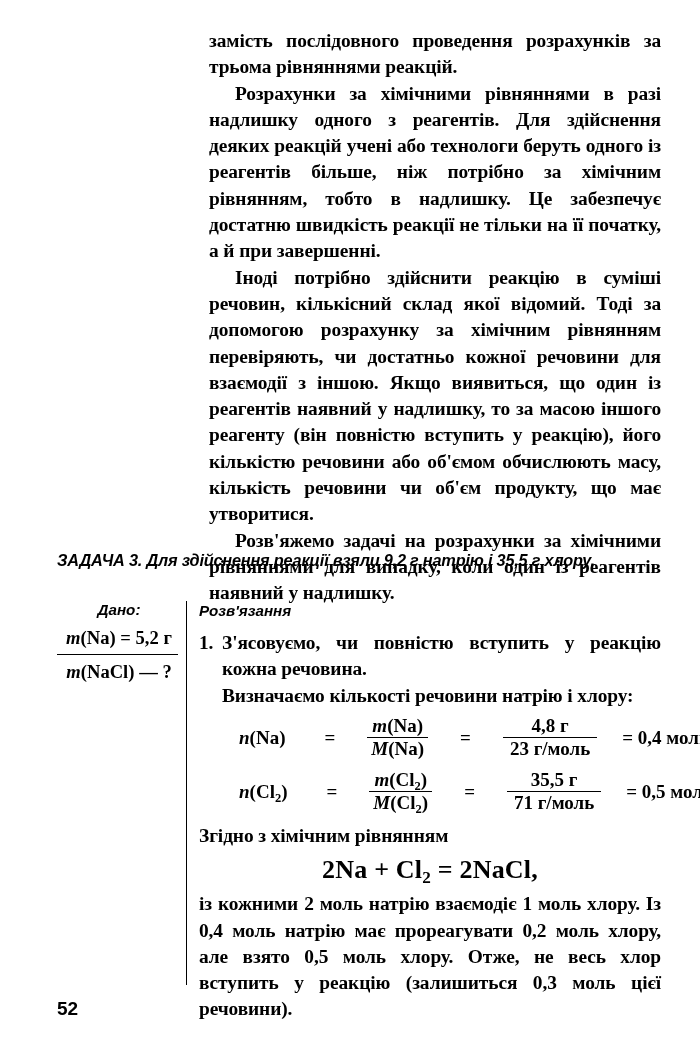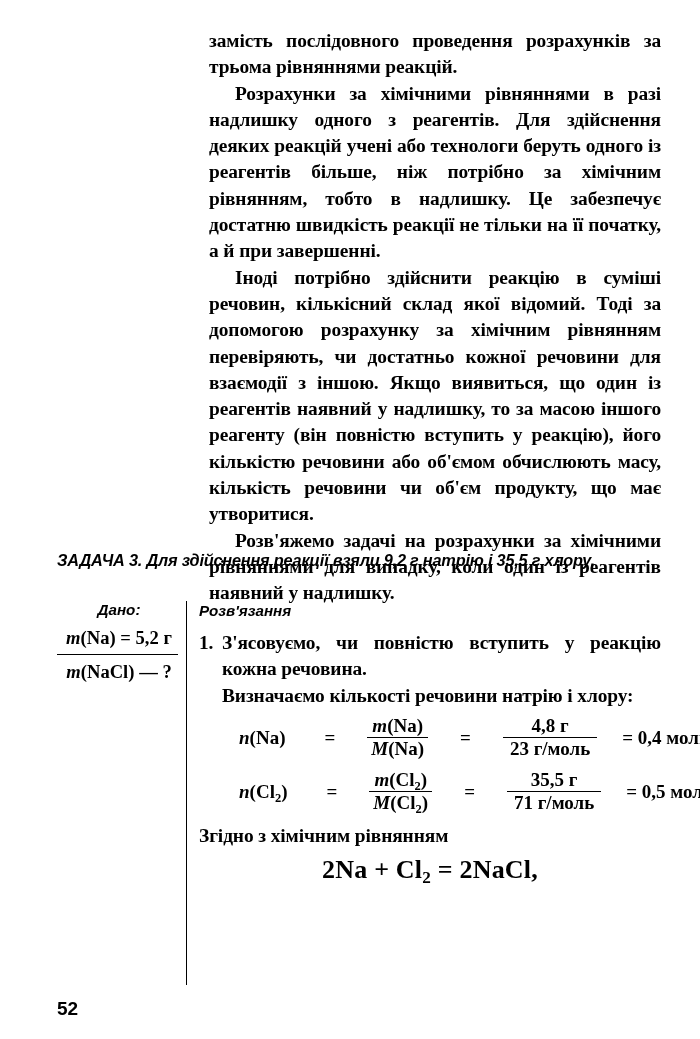--- a/index.html
+++ b/index.html
@@ -274,17 +274,18 @@
     <div class="sol-plain" style="padding-left:0; margin-top:9px;">Згідно з хімічним рівнянням</div>
 
     <div class="equation">
       <span>2Na</span>
       <span>+</span>
       <span><span>Cl</span><sub>2</sub></span>
       <span>=</span>
       <span>2NaCl,</span>
     </div>
 
+    <div class="sol-flow">із кожними 2 моль натрію взаємодіє 1 моль хлору. Із 0,4 моль натрію має прореагувати 0,2 моль хлору, але взято 0,5 моль хлору. Отже, не весь хлор вступить у реакцію (залишиться 0,3 моль цієї речовини).</div>
   </div>
 
   <div class="folio">52</div>
 
 </div>
 
 </body></html>

